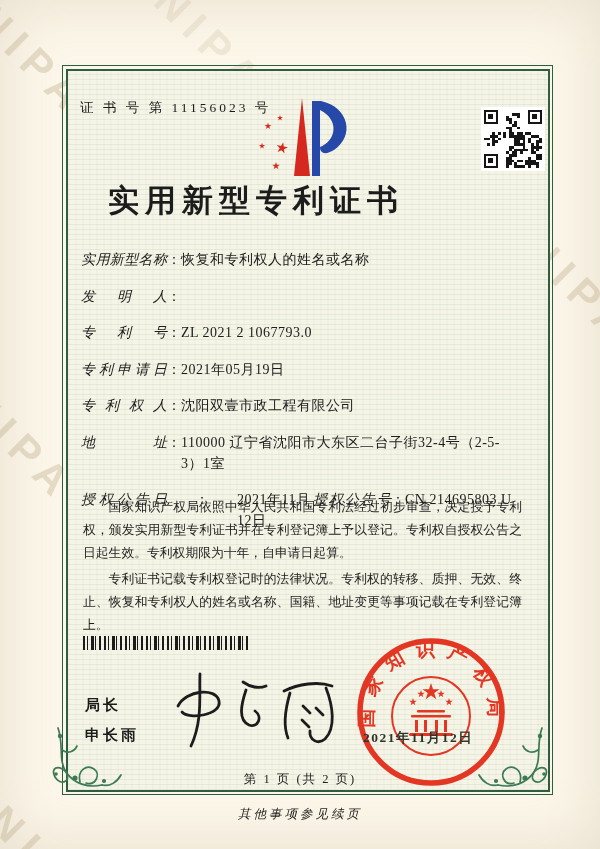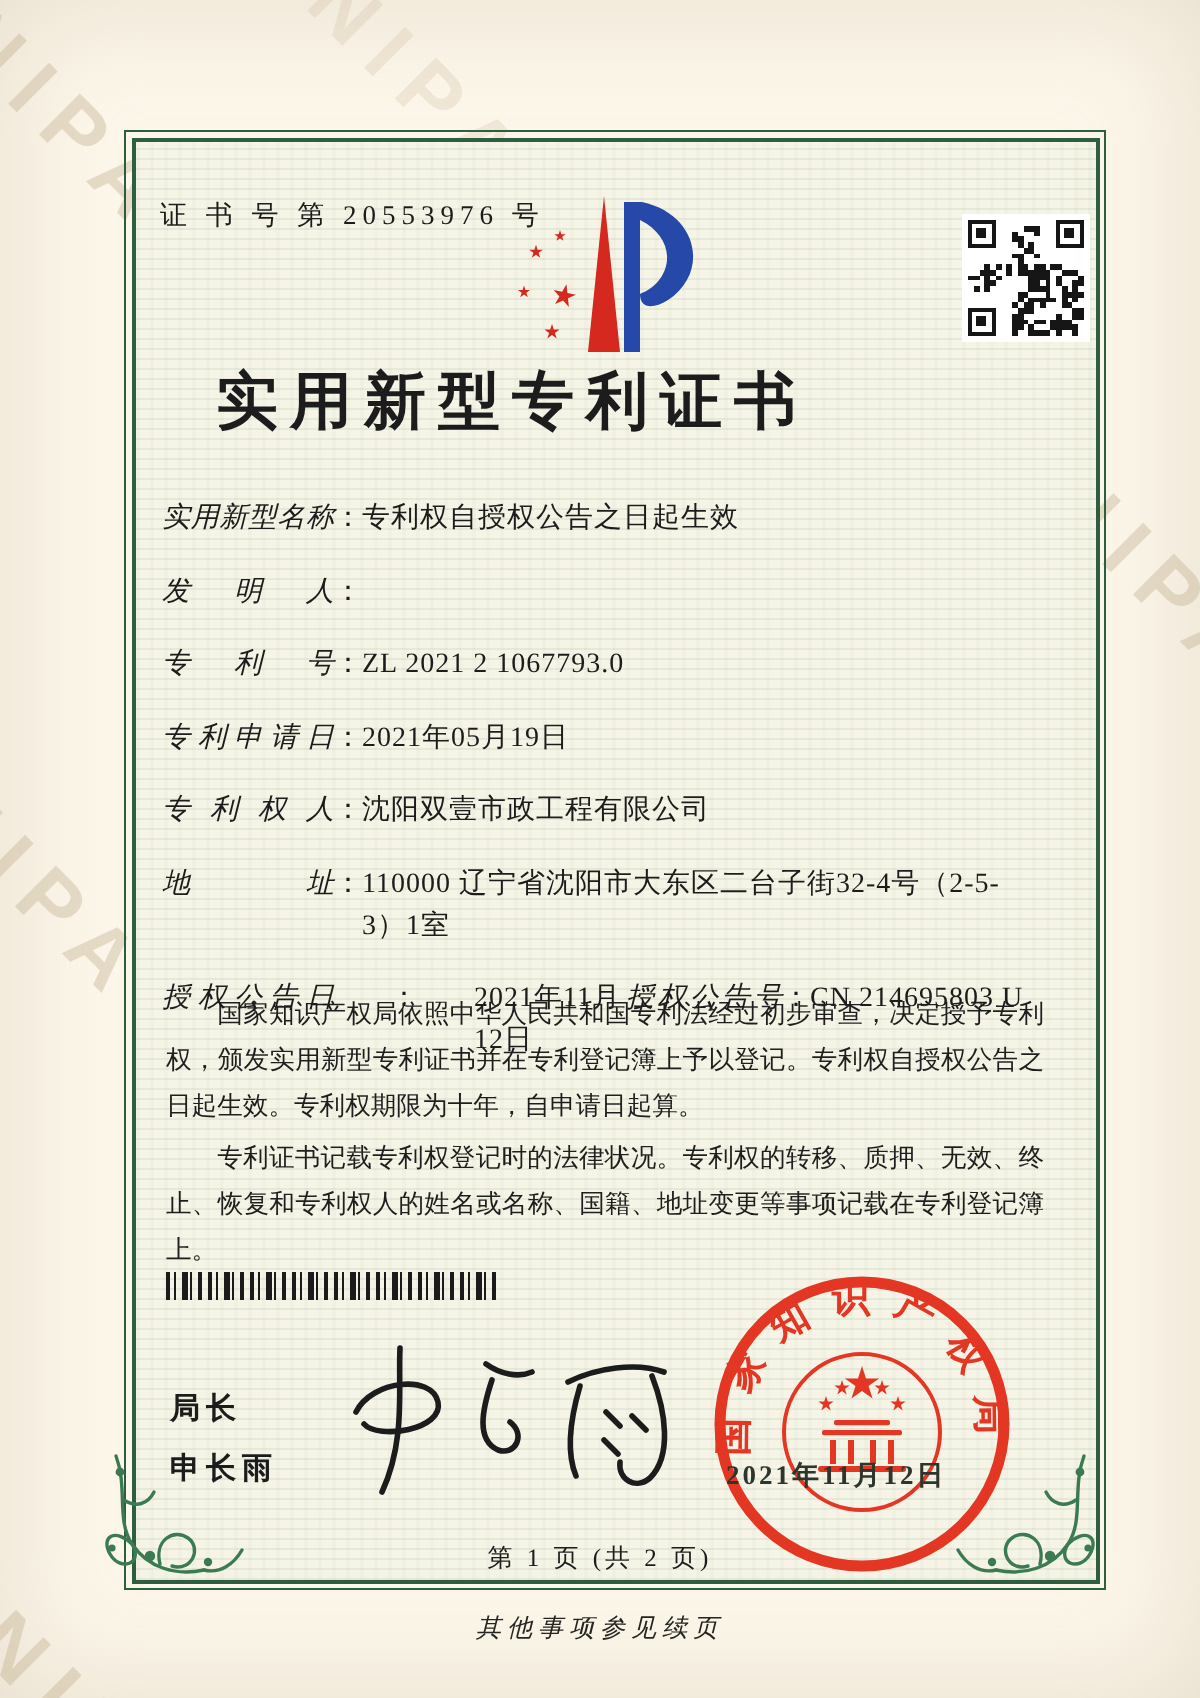--- a/index.html
+++ b/index.html
@@ -111,21 +111,21 @@
     <path d="M14,30 C20,34 26,32 29,26"></path>
   </g>
   <g fill="#3c7a52">
     <circle cx="12" cy="16" r="2.2"></circle>
       <circle cx="27" cy="58" r="2.6"></circle>
     <circle cx="56" cy="61" r="2.1"></circle>
       <circle cx="8" cy="54" r="1.8"></circle>
   </g>
 </svg>
 
-<div class="cert-no">证 书 号 第 20553976 号</div>
+<div class="cert-no">证 书 号 第 11156023 号</div>
 
 <svg class="logo" width="112" height="88" viewBox="0 0 112 88">
   <path d="M66,5 L75,5 C103,11 109,40 88,54 C80,59 74,58 74,51 C90,45 94,24 74,14 L74,80 L66,80 Z" fill="#2648a8"></path>
   <path d="M56,2 L64,80 L48,80 Z" fill="#d5281e"></path>
   <g fill="#d5281e">
     <path transform="translate(22,30) scale(3.6)" d="M0,-1 L0.224,-0.309 L0.951,-0.309 L0.363,0.118 L0.588,0.809 L0,0.382 L-0.588,0.809 L-0.363,0.118 L-0.951,-0.309 L-0.224,-0.309 Z"></path>
     <path transform="translate(34,22) scale(3)" d="M0,-1 L0.224,-0.309 L0.951,-0.309 L0.363,0.118 L0.588,0.809 L0,0.382 L-0.588,0.809 L-0.363,0.118 L-0.951,-0.309 L-0.224,-0.309 Z"></path>
     <path transform="translate(16,50) scale(3.2)" d="M0,-1 L0.224,-0.309 L0.951,-0.309 L0.363,0.118 L0.588,0.809 L0,0.382 L-0.588,0.809 L-0.363,0.118 L-0.951,-0.309 L-0.224,-0.309 Z"></path>
     <path transform="translate(36,52) scale(6) rotate(12)" d="M0,-1 L0.224,-0.309 L0.951,-0.309 L0.363,0.118 L0.588,0.809 L0,0.382 L-0.588,0.809 L-0.363,0.118 L-0.951,-0.309 L-0.224,-0.309 Z"></path>
     <path transform="translate(30,70) scale(4)" d="M0,-1 L0.224,-0.309 L0.951,-0.309 L0.363,0.118 L0.588,0.809 L0,0.382 L-0.588,0.809 L-0.363,0.118 L-0.951,-0.309 L-0.224,-0.309 Z"></path>
@@ -255,21 +255,21 @@
     <div class="finder" style="left: 3px; top: 47px;"></div>
     <div class="finder" style="left: 47px; top: 3px;"></div>
   </div>
 
 <div class="title">实用新型专利证书</div>
 
 <div class="fields">
   <div class="row">
     <span class="lbl">实用新型名称</span>
       <span class="colon">：</span>
-    <span class="val">专利权自授权公告之日起生效</span>
+    <span class="val">恢复和专利权人的姓名或名称</span>
   </div>
   <div class="row">
     <span class="lbl">发明人</span>
       <span class="colon">：</span>
   </div>
   <div class="row">
     <span class="lbl">专利号</span>
       <span class="colon">：</span>
     <span class="val">ZL 2021 2 1067793.0</span>
   </div>

